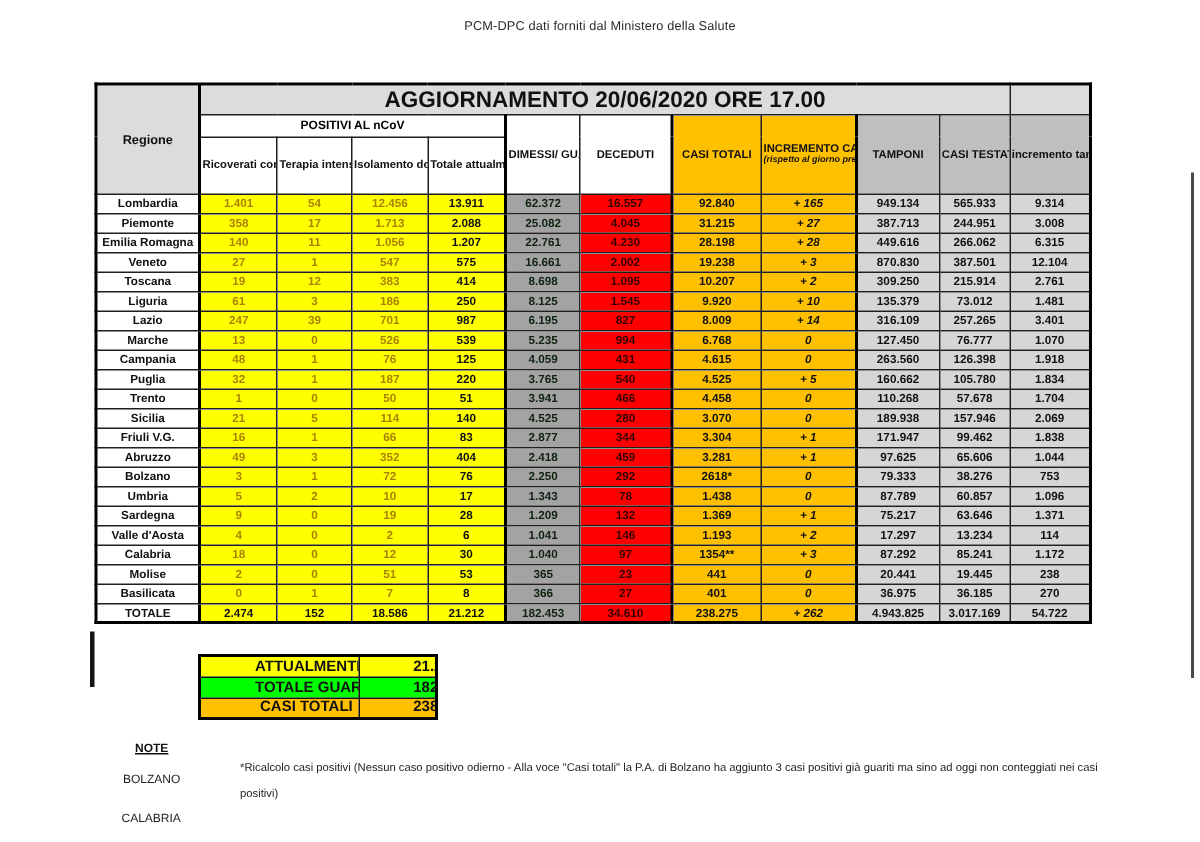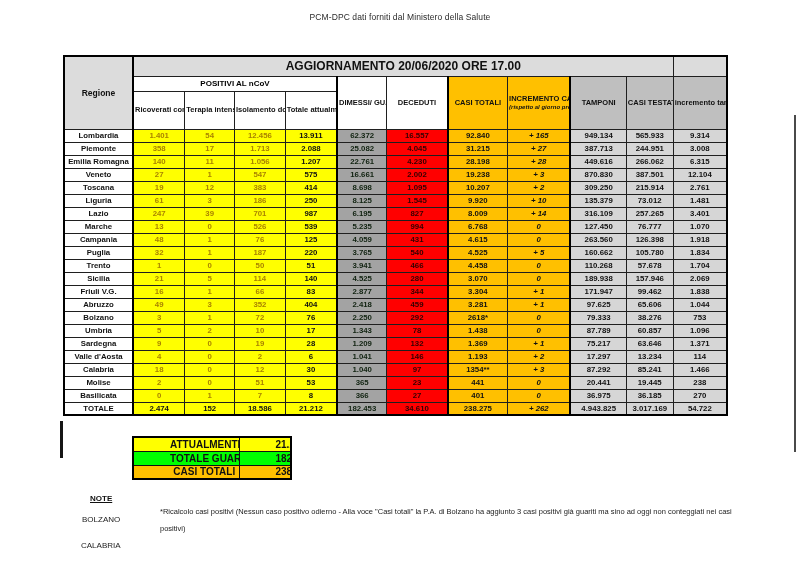--- a/index.html
+++ b/index.html
@@ -10,21 +10,21 @@
            font-size:8.5px; color:#2b2b2b; letter-spacing:.1px; }
 
   
   table.main { position:absolute; left:63px; top:55px; width:665px;
                border-collapse:collapse; table-layout:fixed; border:2px solid #000; }
   table.main th, table.main td { border:1px solid #1f1f1f; padding:0 1px; text-align:center;
                vertical-align:middle; overflow:hidden; white-space:nowrap; }
   .sep-r { border-right:2px solid #000 !important; }
 
   .r1 th { height:20px; border-bottom:1.5px solid #000; }
-  .h-banner  { background:#DCDCDC; font-size:12px; font-weight:bold; color:#111;margin-top:33px; }
+  .h-banner  { background:#DCDCDC; font-size:15px; font-weight:bold; color:#111;margin-top:33px; }
   .h-banner-spacer { background:#DCDCDC; }
   .h-regione { background:#DCDCDC; font-size:8.5px; font-weight:bold; color:#111; }
 
   .r2 .h-group { height:15px; font-size:8px; font-weight:bold; background:#fff; }
   .h-col { background:#fff; font-size:7.5px; font-weight:bold; white-space:normal; line-height:1.25; color:#111; }
   .h-col.org { background:#FFC000; }
   .h-col.gry { background:#BFBFBF; }
   .hnote { display:block; font-size:6px; font-style:italic; font-weight:600; line-height:1.2; margin-top:1px; }
 
   .r3 th { height:38px; font-size:7.5px; font-weight:bold; background:#fff;
@@ -372,21 +372,21 @@
           <td class="c-yel">18</td>
           <td class="c-yel">0</td>
           <td class="c-yel">12</td>
           <td class="c-yelb sep-r">30</td>
           <td class="c-grn">1.040</td>
           <td class="c-red sep-r">97</td>
           <td class="c-org">1354**</td>
           <td class="c-orgi sep-r">+ 3</td>
           <td class="c-gry">87.292</td>
           <td class="c-gry">85.241</td>
-          <td class="c-gry">1.466</td>
+          <td class="c-gry">1.172</td>
         </tr>
         <tr>
           <td class="c-region sep-r">Molise</td>
           <td class="c-yel">2</td>
           <td class="c-yel">0</td>
           <td class="c-yel">51</td>
           <td class="c-yelb sep-r">53</td>
           <td class="c-grn">365</td>
           <td class="c-red sep-r">23</td>
           <td class="c-org">441</td>

